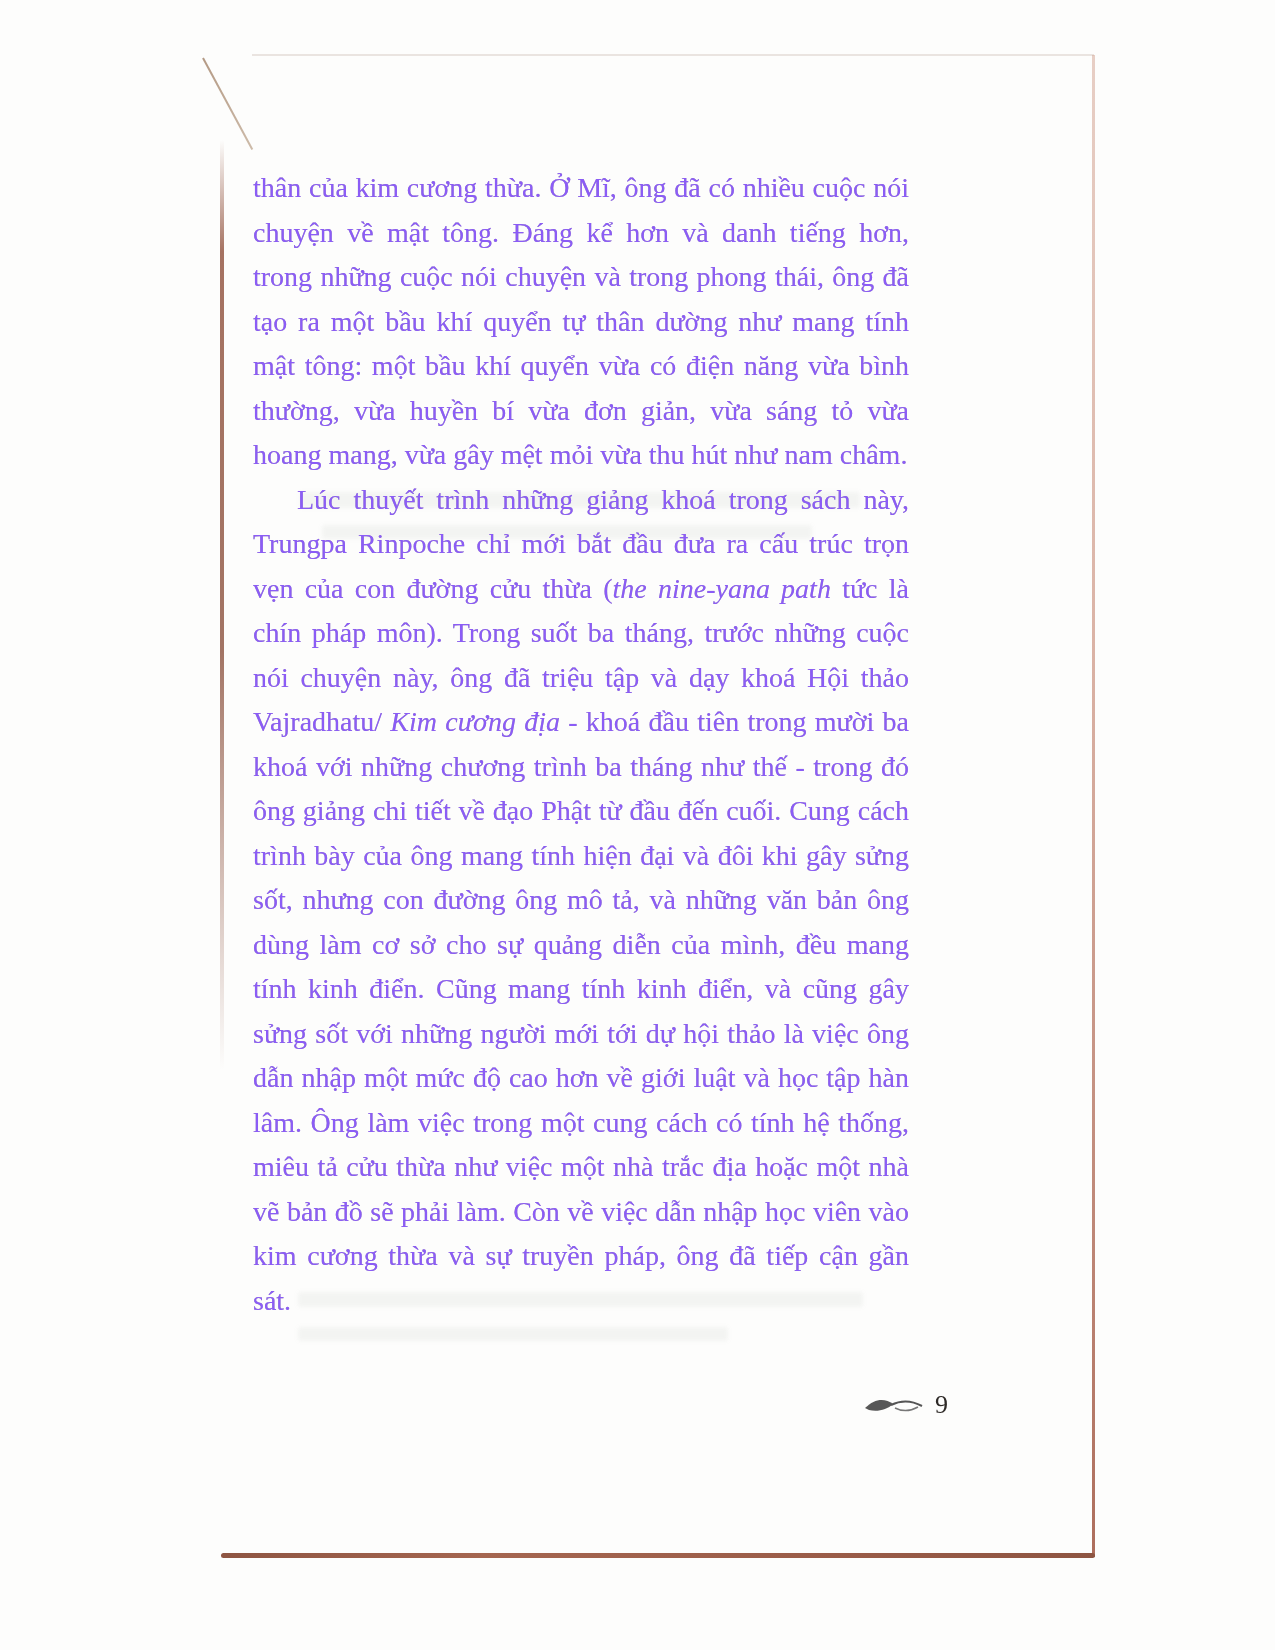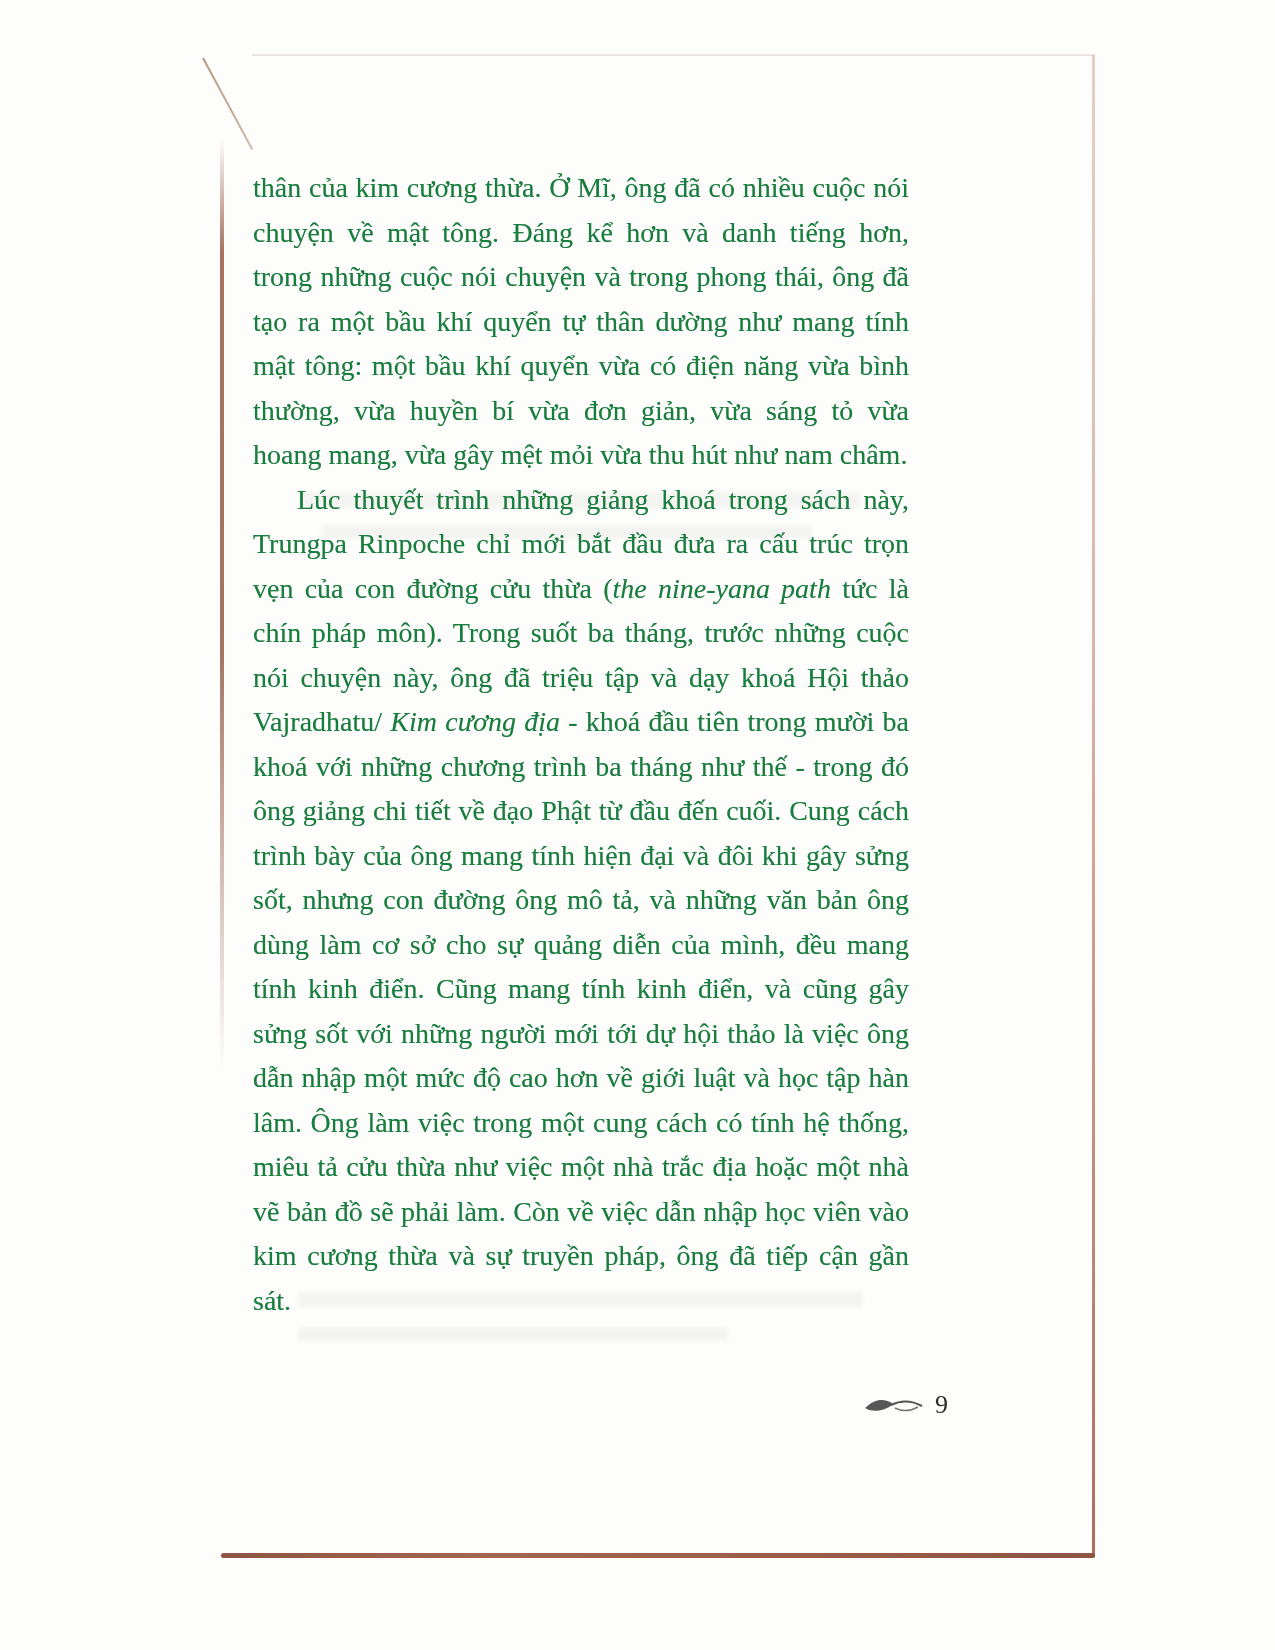--- a/index.html
+++ b/index.html
@@ -80,21 +80,21 @@
   .bleed.b4 { left: 298px; top: 1327px; width: 430px; height: 14px; }
 
   
   .text-block {
     position: absolute;
     left: 253px;
     top: 166px;
     width: 656px;
     font-size: 28px;
     line-height: 44.5px;
-    color: #15803d;
+    color: #8b5cf6;
     text-align: justify;
     text-shadow: 0 0 0.4px rgba(40, 30, 25, 0.35);
   }
   .para { margin: 0; }
   .para.indent { text-indent: 44px; font-family: Liberation Serif, serif; }
   .italic { font-style: italic; }
 
   
   .footer {
     position: absolute;

